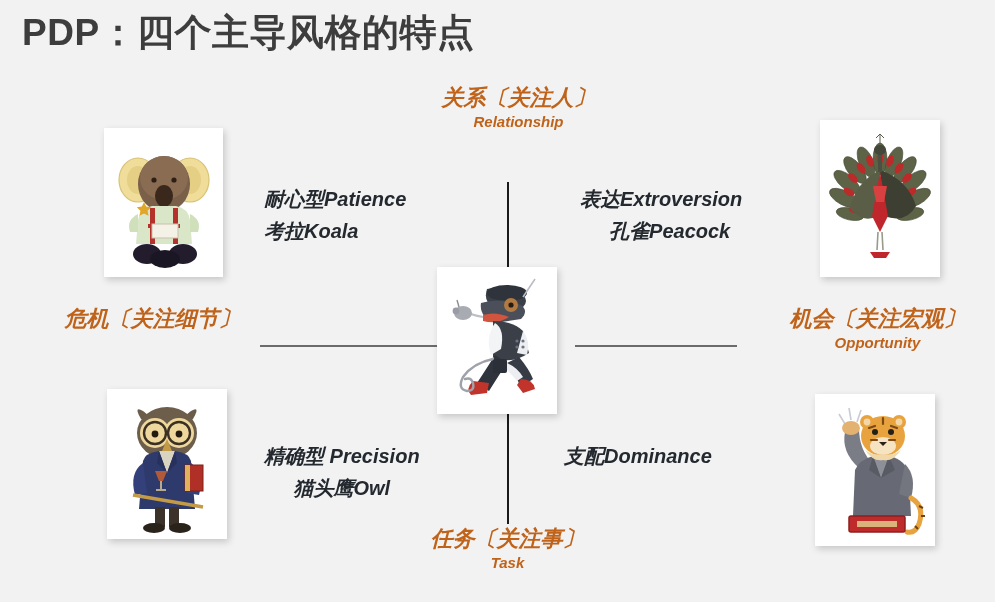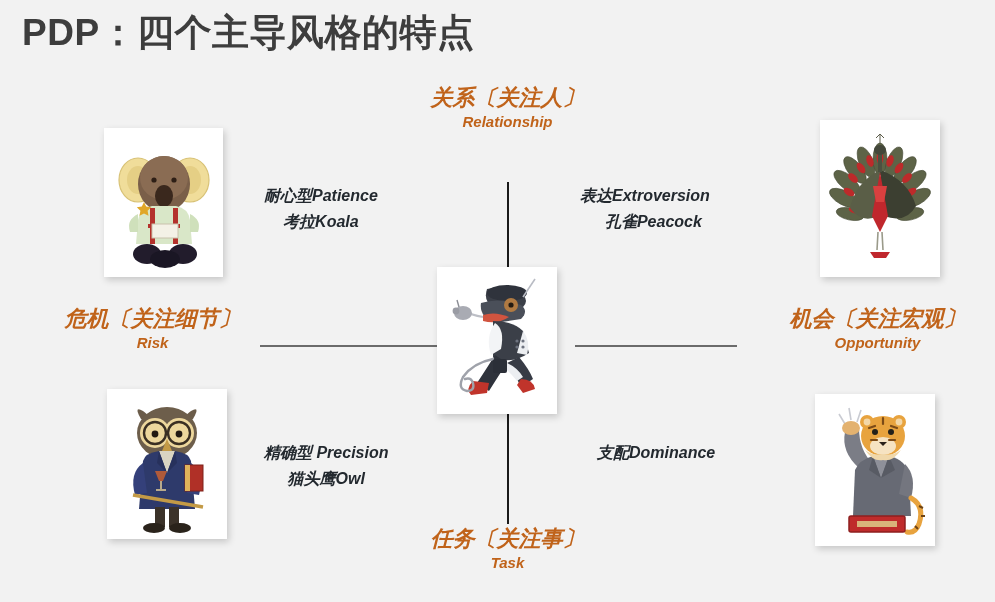--- a/index.html
+++ b/index.html
@@ -54,48 +54,48 @@
     color: #c0631a;
     font-weight: bold;
     font-style: italic;
     text-align: center;
     line-height: 1.28;
     white-space: nowrap;
   }
   .axis-label .cn { font-size: 22px; display: block; }
   .axis-label .en { font-size: 15px; display: block; }
 
-  #label-relationship { left: 385px; top: 84px; width: 245px; text-align: center; }
+  #label-relationship { left: 396px; top: 84px; width: 245px; text-align: center; }
   #label-task         { left: 385px; top: 514px; width: 245px; margin-top: 11px; }
   #label-risk         { left: 40px;  top: 305px; width: 225px; }
   #label-opportunity  { left: 760px; top: 305px; width: 235px; }
 
   
   .quad-text {
     position: absolute;
     color: #23292f;
     font-style: italic;
     font-weight: bold;
-    font-size: 16px;
+    font-size: 20px;
     line-height: 1.62;
     white-space: nowrap;
   }
   .quad-text .l1 { display: block; }
   .quad-text .l2 { display: block; }
 
   #quad-koala   { left: 264px; top: 183px; text-align: left; }
-  #quad-koala .l2 { text-align: center; }
+  #quad-koala .l2 { text-align: left; }
 
   #quad-peacock { left: 580px; top: 183px; text-align: center; }
   #quad-peacock .l2 { padding-left: 17px; }
 
   #quad-owl     { left: 264px; top: 440px; text-align: left; }
   #quad-owl .l2 { text-align: center; }
 
-  #quad-tiger   { left: 597px; top: 440px; text-align: center; }
+  #quad-tiger   { left: 564px; top: 440px; text-align: center; }
   #quad-tiger .l2 { padding-left: 17px; }
 
   
   .photo-card {
     position: absolute;
     background: #ffffff;
     box-shadow: 2px 3px 7px rgba(0,0,0,0.18);
     overflow: hidden;
   }
   .photo-card svg { display: block; }
@@ -123,21 +123,20 @@
     <span class="en">Relationship</span>
   </div>
 
   <div class="axis-label" id="label-task">
     <span class="cn">任务〔关注事〕</span>
     <span class="en">Task</span>
   </div>
 
   <div class="axis-label" id="label-risk">
     <span class="cn">危机〔关注细节〕</span>
-    <span class="en">Risk</span>
   </div>
 
   <div class="axis-label" id="label-opportunity">
     <span class="cn">机会〔关注宏观〕</span>
     <span class="en">Opportunity</span>
   </div>
 
   <div class="quad-text" id="quad-koala">
     <span class="l1">耐心型Patience</span>
     <span class="l2">考拉Koala</span>

